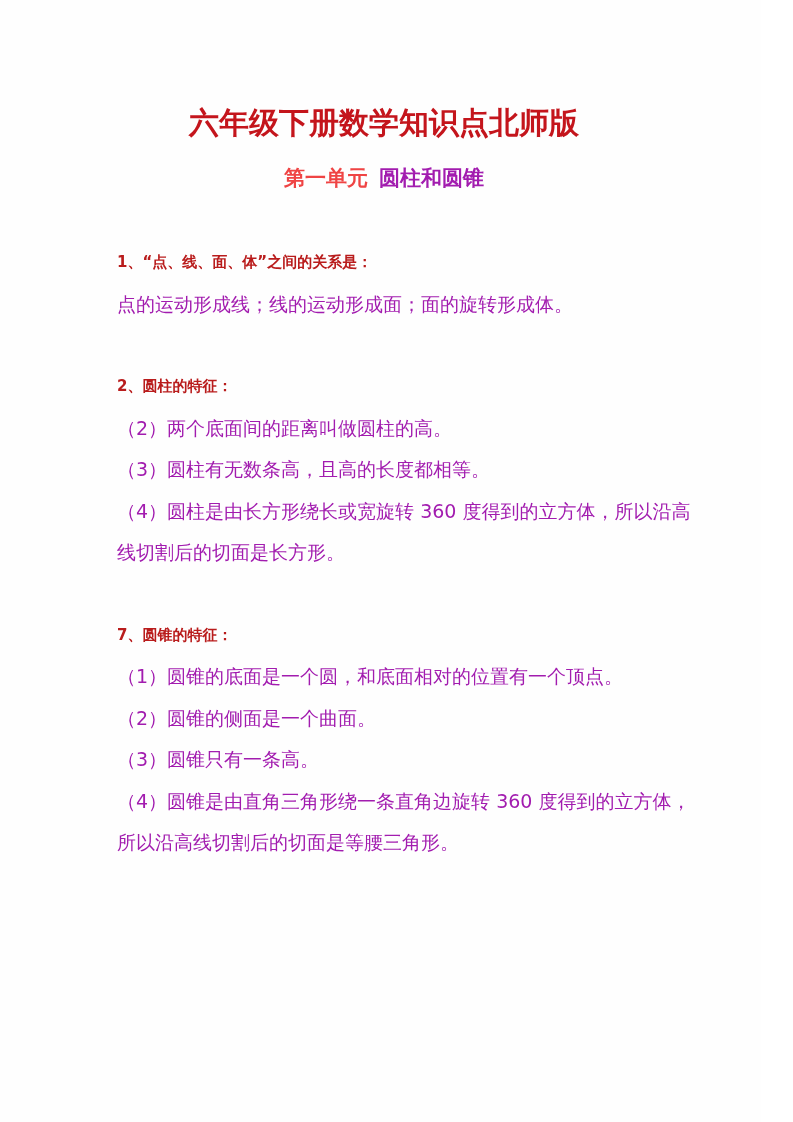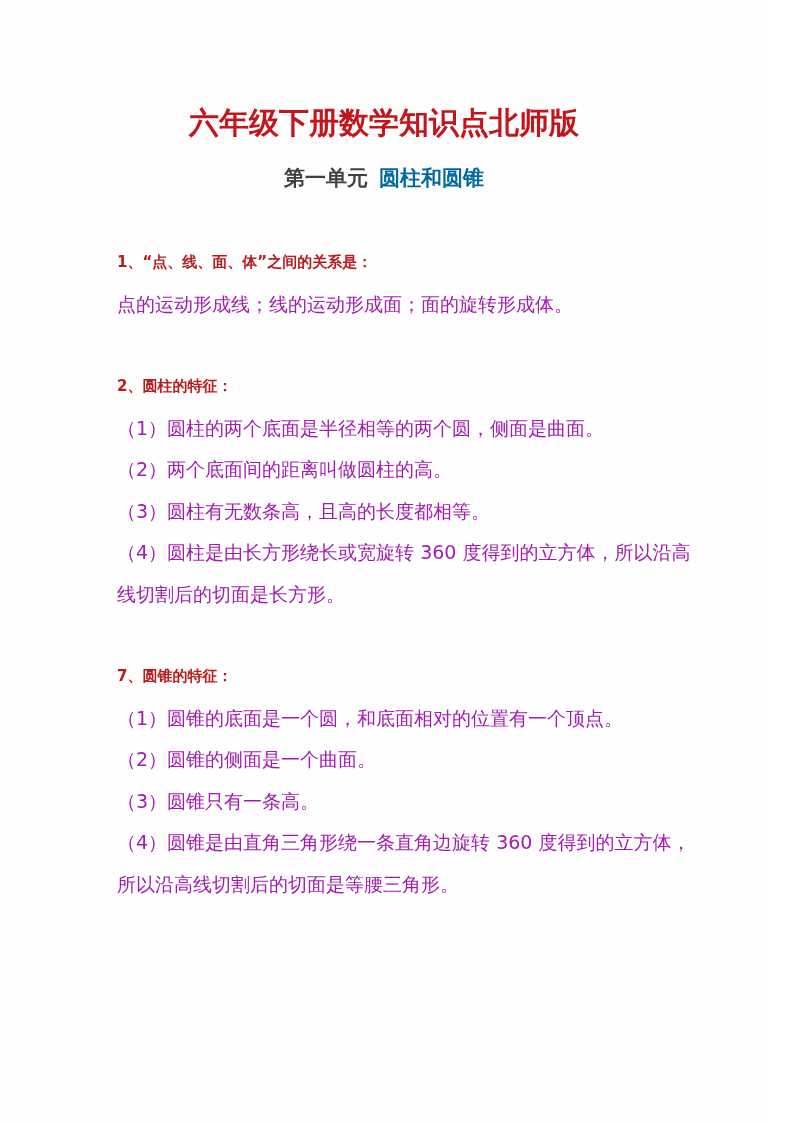--- a/index.html
+++ b/index.html
@@ -28,25 +28,25 @@
   }
   .doc-subtitle {
     margin-top: 20px;
     text-align: center;
     font-size: 21px;
     line-height: 30px;
     font-weight: bold;
     white-space: nowrap;
   }
   .unit-label {
-    color: #404040;
+    color: #ef4444;
     margin-right: 11px;
   }
   .unit-title {
-    color: #0369a1;
+    color: #a21caf;
   }
   .sec {
     margin: 0;
   }
   .mt49 { margin-top: 49px; }
   .mt41 { margin-top: 41px; }
   .sec-heading {
     font-size: 15px;
     line-height: 41.5px;
     font-weight: bold;
@@ -72,21 +72,20 @@
     <span class="unit-label">第一单元</span><span class="unit-title">圆柱和圆锥</span>
   </div>
 
   <section class="sec mt49">
     <div class="sec-heading">1、“点、线、面、体”之间的关系是：</div>
     <div class="body-line">点的运动形成线；线的运动形成面；面的旋转形成体。</div>
   </section>
 
   <section class="sec mt41">
     <div class="sec-heading">2、圆柱的特征：</div>
-    <div class="body-line">（1）圆柱的两个底面是半径相等的两个圆，侧面是曲面。</div>
     <div class="body-line">（2）两个底面间的距离叫做圆柱的高。</div>
     <div class="body-line">（3）圆柱有无数条高，且高的长度都相等。</div>
     <div class="body-line">（4）圆柱是由长方形绕长或宽旋转 360 度得到的立方体，所以沿高</div>
     <div class="body-line">线切割后的切面是长方形。</div>
   </section>
 
   <section class="sec mt41">
     <div class="sec-heading">7、圆锥的特征：</div>
     <div class="body-line">（1）圆锥的底面是一个圆，和底面相对的位置有一个顶点。</div>
     <div class="body-line">（2）圆锥的侧面是一个曲面。</div>

